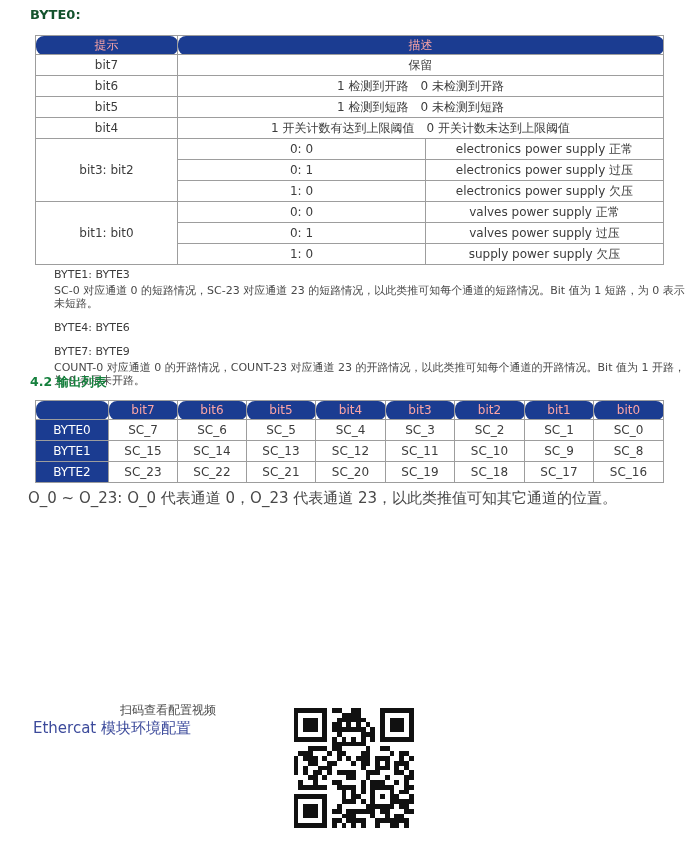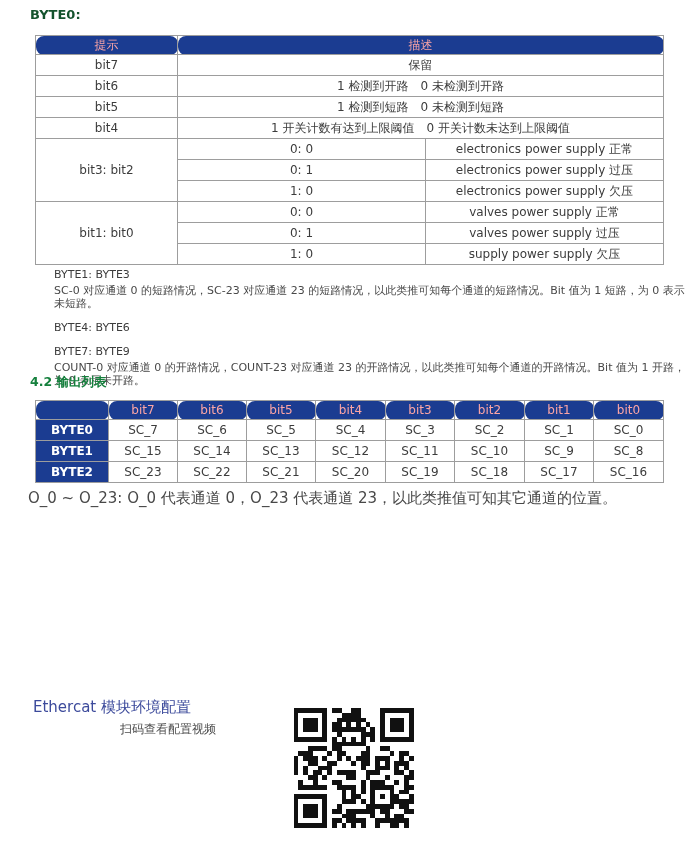--- a/index.html
+++ b/index.html
@@ -22,21 +22,21 @@
   .navy-cell { background:#1b3c91; color:#ffffff; }
   thead th.navy-cell { color:#fca5a5;border-radius:8px; }
 
   #status-table-wrap { left:35px; top:35px; }
   #status-table thead tr { height:19px; }
   #status-table tbody tr { height:21px; }
 
   #output-table-wrap { left:35px; top:400px; }
   #output-table thead tr { height:19px; }
   #output-table tbody tr { height:21px; }
-  #output-table tbody th { font-weight:bold; }
+  #output-table tbody th { font-weight:normal; }
 
   
   #byte-notes { left:30px; top:268px; width:640px;margin-left:24px; }
   .byte-note { margin:0 0 11px 0; }
   .byte-note .note-title { font-size:11px; color:#3c3c3c; margin-bottom:3px; }
   .byte-note .note-body { font-size:11px; color:#484848; line-height:13px; }
 
   #output-note { left:28px; top:489px; width:640px; font-size:15px; color:#484848; }
 
   
@@ -187,22 +187,22 @@
           <td>SC_17</td>
           <td>SC_16</td>
         </tr>
       </tbody>
   </table>
 </div>
 
 <div class="abs" id="output-note">O_0 ~ O_23: O_0 代表通道 0，O_23 代表通道 23，以此类推值可知其它通道的位置。</div>
 
 <div class="abs" id="footer-text">
+  <div id="footer-subtitle">扫码查看配置视频</div>
   <div id="footer-title">Ethercat 模块环境配置</div>
-  <div id="footer-subtitle">扫码查看配置视频</div>
 </div>
 
 <div class="abs" id="qr-wrap">
     <svg viewBox="0 0 25 25" shape-rendering="crispEdges" fill="#111111">
       <rect width="25" height="25" fill="#ffffff"></rect>
       <rect x="0" y="0" width="1" height="1"></rect>
       <rect x="1" y="0" width="1" height="1"></rect>
       <rect x="2" y="0" width="1" height="1"></rect>
       <rect x="3" y="0" width="1" height="1"></rect>
       <rect x="4" y="0" width="1" height="1"></rect>

